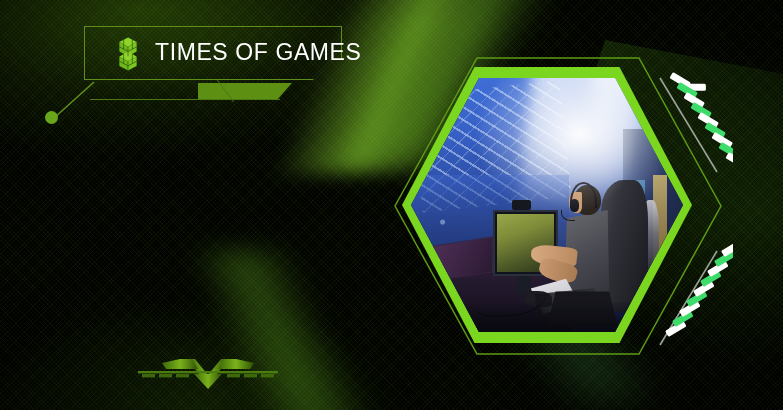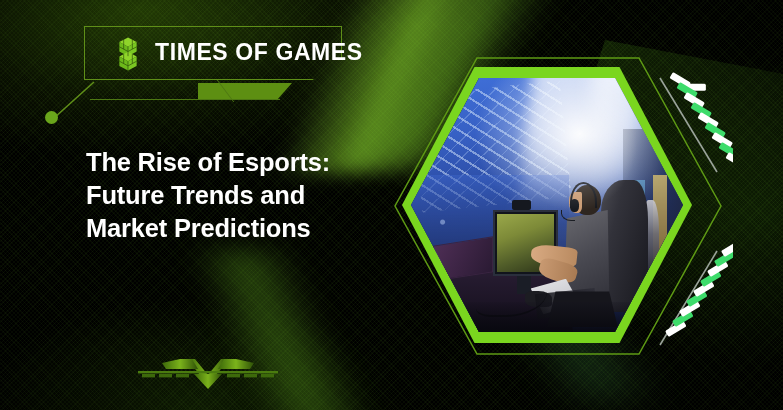--- a/index.html
+++ b/index.html
@@ -109,21 +109,21 @@
   }
   .logo-cube {
     position: absolute;
     left: 110px; top: 36px;
     width: 36px; height: 36px;
   }
   .logo-text {
     position: absolute;
     left: 155px; top: 39px;
     font-size: 23px;
-    font-weight: bold;
+    font-weight: normal;
     color: #ffffff;
     letter-spacing: 0.6px;
     white-space: nowrap;
   }
   .logo-bar {
     position: absolute;
     left: 198px; top: 83px;
     width: 94px; height: 17px;
     background: #5d8f12;
     clip-path: polygon(0 0, 100% 0, 84% 100%, 0 100%);
@@ -426,21 +426,20 @@
       </g>
     </g>
   </svg>
 
   <div class="logo-text">TIMES OF GAMES</div>
 
   <div class="logo-bar"></div>
   <div class="logo-bar-line"></div>
   <div class="logo-bar-line2"></div>
 
-  <div class="headline">The Rise of Esports: Future Trends and Market Predictions</div>
 
   <svg class="emblem" viewBox="0 0 152 44">
     <defs>
       <linearGradient id="embg" x1="0" y1="0" x2="1" y2="0">
         <stop offset="0%" stop-color="#3d6a0a"></stop>
         <stop offset="50%" stop-color="#7fb81c"></stop>
         <stop offset="100%" stop-color="#2f5208"></stop>
       </linearGradient>
     </defs>
     <polygon points="55,10 76,36 97,10 89,10 76,26 63,10" fill="url(#embg)"></polygon>

